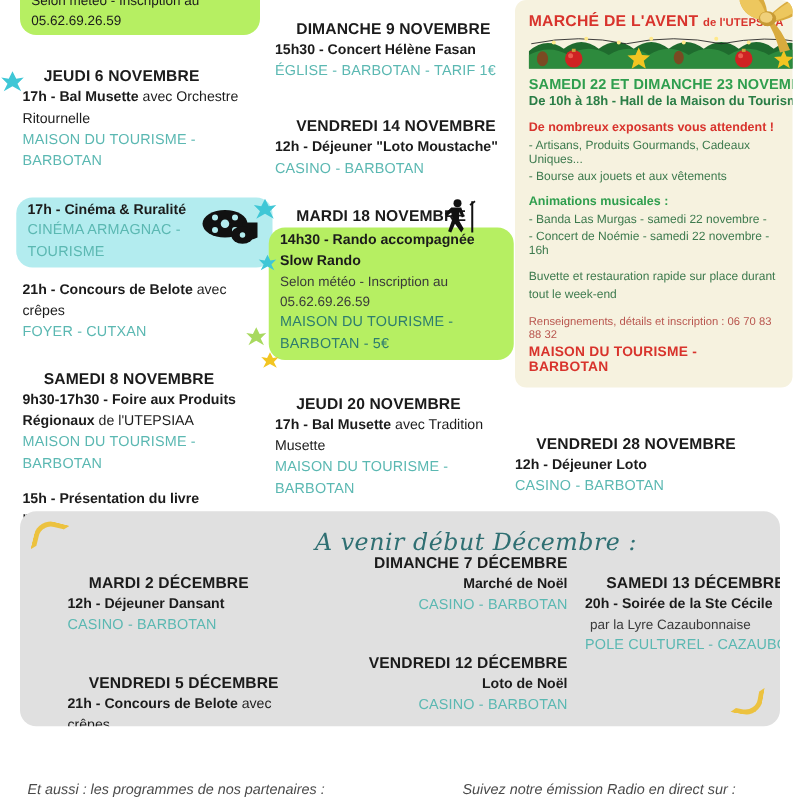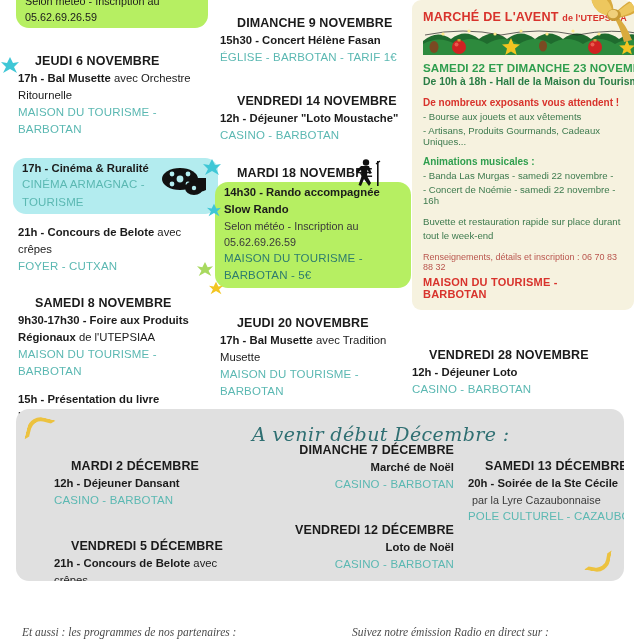--- a/index.html
+++ b/index.html
@@ -138,26 +138,26 @@
     width: 24px; height: 24px;
     border-bottom: 4px solid #ecc23f; border-right: 4px solid #ecc23f;
     border-radius: 0 0 14px 0;
     border-top: 4px solid transparent; border-left: 4px solid transparent;
     transform: rotate(10deg);
   }
 
   
   .footer { position: absolute; left: 0; top: 626px; width: 640px; height: 14px; overflow: hidden; }
   .footer-txt {
-    position: absolute; font-family: Liberation Serif, serif;
+    position: absolute; font-family: Liberation Sans, sans-serif;
     font-style: italic; font-size: 11.5px; color: #4a4a4a;
     white-space: nowrap;
   }
   #foot-left { left: 22px; top: 0; }
-  #foot-right { left: 352px; top: 0; }
+  #foot-right { left: 370px; top: 0; }
 
   
   .leaf { position: absolute; }
 
   svg { display: block; }
 </style>
 </head>
 <body>
 
 <div class="page">
@@ -343,22 +343,22 @@
           <path d="M204 15 L206.2 20.2 L211.8 20.6 L207.4 24.2 L208.9 29.6 L204 26.5 L199.1 29.6 L200.6 24.2 L196.2 20.6 L201.8 20.2 Z" fill="#f2c521"></path>
           <ellipse cx="11" cy="22" rx="4.5" ry="6" fill="#7a4a22"></ellipse>
           <ellipse cx="120" cy="21" rx="4" ry="5.5" fill="#7a4a22"></ellipse>
         </svg>
       </div>
 
       <div class="avent-dates">SAMEDI 22 ET DIMANCHE 23 NOVEMBRE</div>
       <div class="avent-hours">De 10h à 18h - Hall de la Maison du Tourisme</div>
 
       <div class="avent-head">De nombreux exposants vous attendent !</div>
+      <div class="avent-li">- Artisans, Produits Gourmands, Cadeaux Uniques...</div>
       <div class="avent-li">- Bourse aux jouets et aux vêtements</div>
-      <div class="avent-li">- Artisans, Produits Gourmands, Cadeaux Uniques...</div>
 
       <div class="avent-sec">Animations musicales :</div>
       <div class="avent-li">- Banda Las Murgas - samedi 22 novembre -</div>
       <div class="avent-li">- Concert de Noémie - samedi 22 novembre -  16h</div>
 
       <div class="avent-note">Buvette et restauration rapide sur place durant tout le week-end</div>
       <div class="avent-info">Renseignements, détails et inscription : 06 70 83 88 32</div>
       <div class="avent-place">MAISON DU TOURISME - BARBOTAN</div>
 
       <span class="ribbon">

